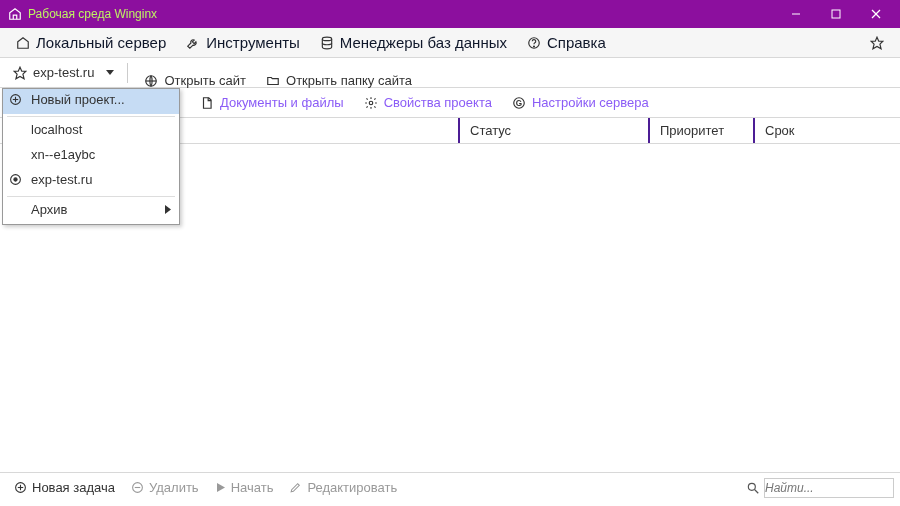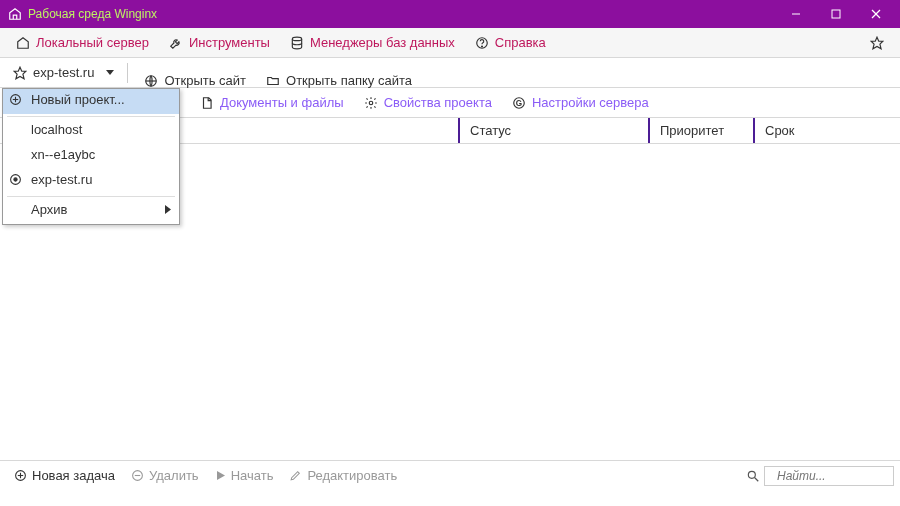--- a/index.html
+++ b/index.html
@@ -6,21 +6,21 @@
   body { width: 900px; height: 506px; background: #fff; overflow: hidden; position: relative; }
 
   
   .titlebar { height: 28px; background: #8c0f9e; color: #bef264; display: flex; align-items: center; padding: 0 4px 0 8px; font-size: 12px; }
   .titlebar .title { margin-left: 6px; flex: 0 0 auto; }
   .titlebar .spacer { flex: 1; }
   .win-ctrl { width: 40px; height: 28px; display: flex; align-items: center; justify-content: center; cursor: pointer; }
   .win-ctrl svg { display: block; }
 
   
-  .menubar { height: 30px; background: #f6f6f6; border-bottom: 1px solid #d8d8d8; display: flex; align-items: center; padding: 0 6px; font-size: 13px; color: #be185d; }
+  .menubar { height: 30px; background: #f6f6f6; border-bottom: 1px solid #d8d8d8; display: flex; align-items: center; padding: 0 6px; font-size: 15px; color: #0f172a; }
   .menubar .menu-item { display: flex; align-items: center; padding: 0 10px; height: 30px; cursor: pointer; gap: 6px; }
   .menubar .spacer { flex: 1; }
 
   
   .toolbar2 { height: 30px; background: #fff; border-bottom: 1px solid #d8d8d8; display: flex; align-items: center; padding: 0 6px; font-size: 13px; color: #333; }
   .toolbar2 .proj-dd { display: flex; align-items: center; gap: 6px; height: 24px; padding: 0 6px; border: 1px solid transparent; position: relative; cursor: pointer; }
   .toolbar2 .proj-dd .chev { margin-left: 6px; display: flex; align-items: center; }
   .toolbar2 .sep { width: 1px; height: 20px; background: #ccc; margin: 0 6px; }
   .toolbar2 .tb-item { display: flex; align-items: flex-end; gap: 6px; padding: 0 10px; height: 30px; cursor: pointer; }
 
@@ -33,26 +33,26 @@
   .table-header .col { padding: 0 10px; display: flex; align-items: center; border-right: 2px solid #4c1d95; }
   .col1 { width: 460px; }
   .col2 { width: 190px; }
   .col3 { width: 105px; }
   .col4 { flex: 1; border-right: none !important; }
 
   
   .content { position: absolute; top: 144px; bottom: 30px; left: 0; right: 0; background: #fff; }
 
   
-  .bottombar { position: absolute; bottom: 16px; left: 0; right: 0; height: 30px; background: #fff; border-top: 1px solid #d8d8d8; display: flex; align-items: center; padding: 0 6px; font-size: 13px; }
+  .bottombar { position: absolute; bottom: 4px; left: 0; right: 0; height: 30px; background: #fff; border-top: 1px solid #d8d8d8; display: flex; align-items: center; padding: 0 6px; font-size: 13px; }
   .bottombar .bb-item { display: flex; align-items: center; gap: 5px; padding: 0 8px; height: 30px; cursor: pointer; color: #333; }
   .bottombar .bb-item.disabled { color: #999; cursor: default; }
   .bottombar .bb-spacer { flex: 1; }
   .bottombar .search-wrap { display: flex; align-items: center; gap: 4px; }
-  .bottombar input { width: 130px; height: 20px; border: 1px solid #ccc; font-size: 12px; padding: 0 12px; font-style: italic; color: #666; }
+  .bottombar input { width: 130px; height: 20px; border: 1px solid #ccc; font-size: 12px; padding: 0 0; font-style: italic; color: #666; }
 
   
   .dropdown { position: absolute; top: 88px; left: 2px; width: 178px; background: #fff; border: 1px solid #999; box-shadow: 2px 2px 4px rgba(0,0,0,0.2); z-index: 10; }
   .dropdown .dd-item { height: 25px; display: flex; align-items: center; padding: 0 8px 4px 28px; font-size: 13px; color: #333; cursor: pointer; position: relative; }
   .dropdown .dd-item.highlighted { background: #c6dcf4; }
   .dropdown .dd-item .left-icon { position: absolute; left: 6px; display: flex; align-items: center; }
   .dropdown .dd-item .submenu-arrow { margin-left: auto; }
   .dropdown .dd-sep { height: 1px; background: #ddd; margin: 2px 4px; }
 
   .icon { display: inline-flex; align-items: center; justify-content: center; }

